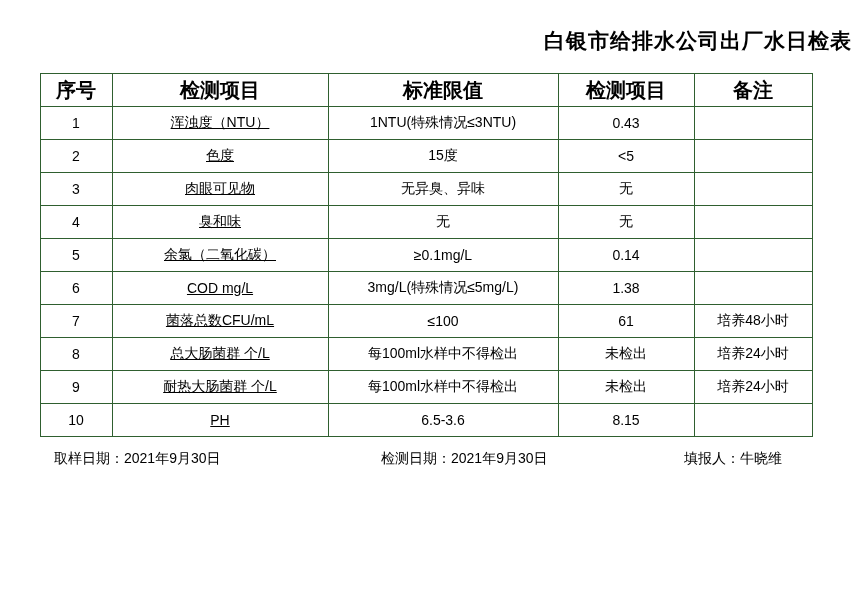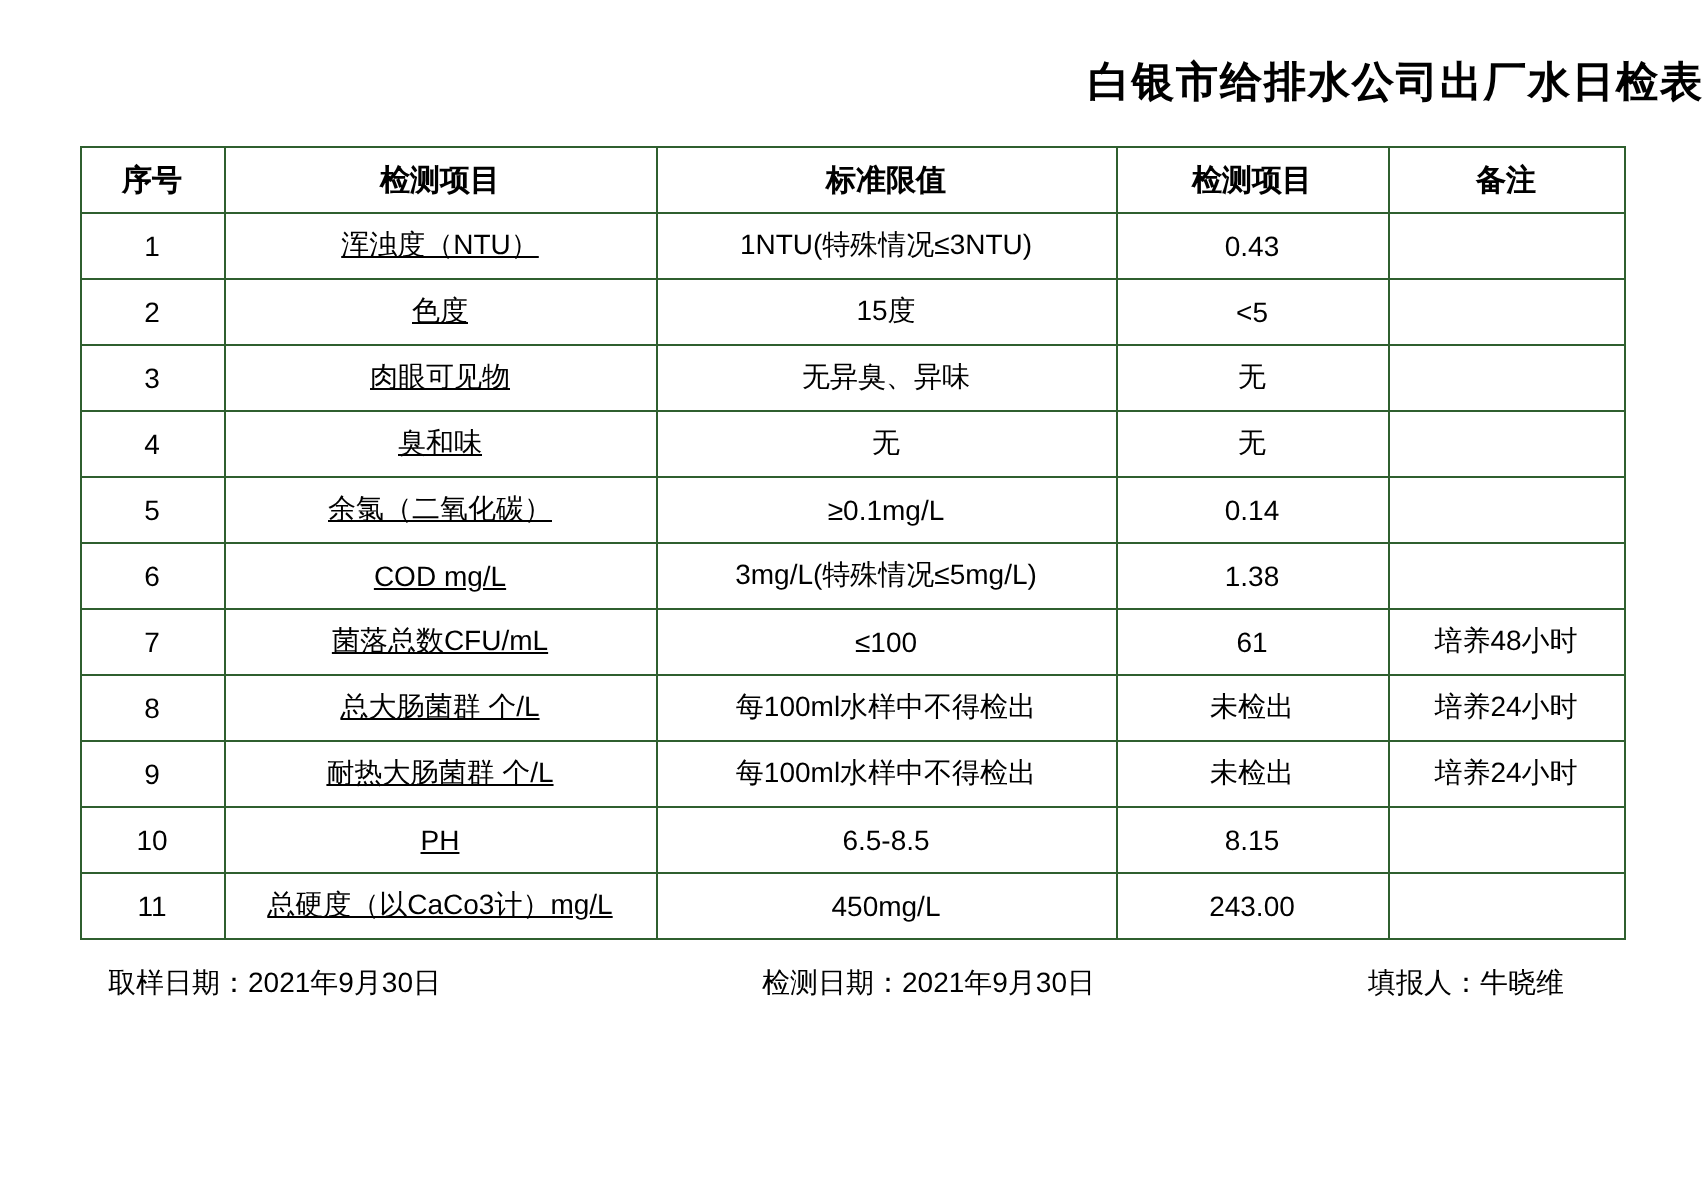--- a/index.html
+++ b/index.html
@@ -40,21 +40,21 @@
     height: 32px;
     font-size: 14px;
     text-align: center;
     vertical-align: middle;
     font-weight: normal;
     padding: 0 2px;
     font-family: "Liberation Sans", sans-serif;
   }
   table.report thead td {
     font-weight: bold;
-    font-size: 15px;
+    font-size: 20px;
     font-family: Liberation Mono, monospace;
   }
   .col-no    { width: 72px; }
   .col-item  { width: 216px; }
   .col-limit { width: 230px; }
   .col-res   { width: 136px; }
   .col-note  { width: 118px; }
 
   .cell-item {
     font-size: 14px;
@@ -164,29 +164,22 @@
       <tr>
         <td>9</td>
         <td class="cell-item">耐热大肠菌群 个/L</td>
         <td class="cell-limit">每100ml水样中不得检出</td>
         <td class="cell-res">未检出</td>
         <td class="cell-note">培养24小时</td>
       </tr>
       <tr>
         <td>10</td>
         <td class="cell-item">PH</td>
-        <td class="cell-limit">6.5-8.5</td>
+        <td class="cell-limit">6.5-3.6</td>
         <td class="cell-res">8.15</td>
-        <td class="cell-note"></td>
-      </tr>
-      <tr>
-        <td>11</td>
-        <td class="cell-item">总硬度（以CaCo3计）mg/L</td>
-        <td class="cell-limit">450mg/L</td>
-        <td class="cell-res">243.00</td>
         <td class="cell-note"></td>
       </tr>
     </tbody>
   </table>
 
   <div class="footer">
     <div class="f-left">取样日期：2021年9月30日</div>
     <div class="f-mid">检测日期：2021年9月30日</div>
     <div class="f-right">填报人：牛晓维</div>
   </div>

